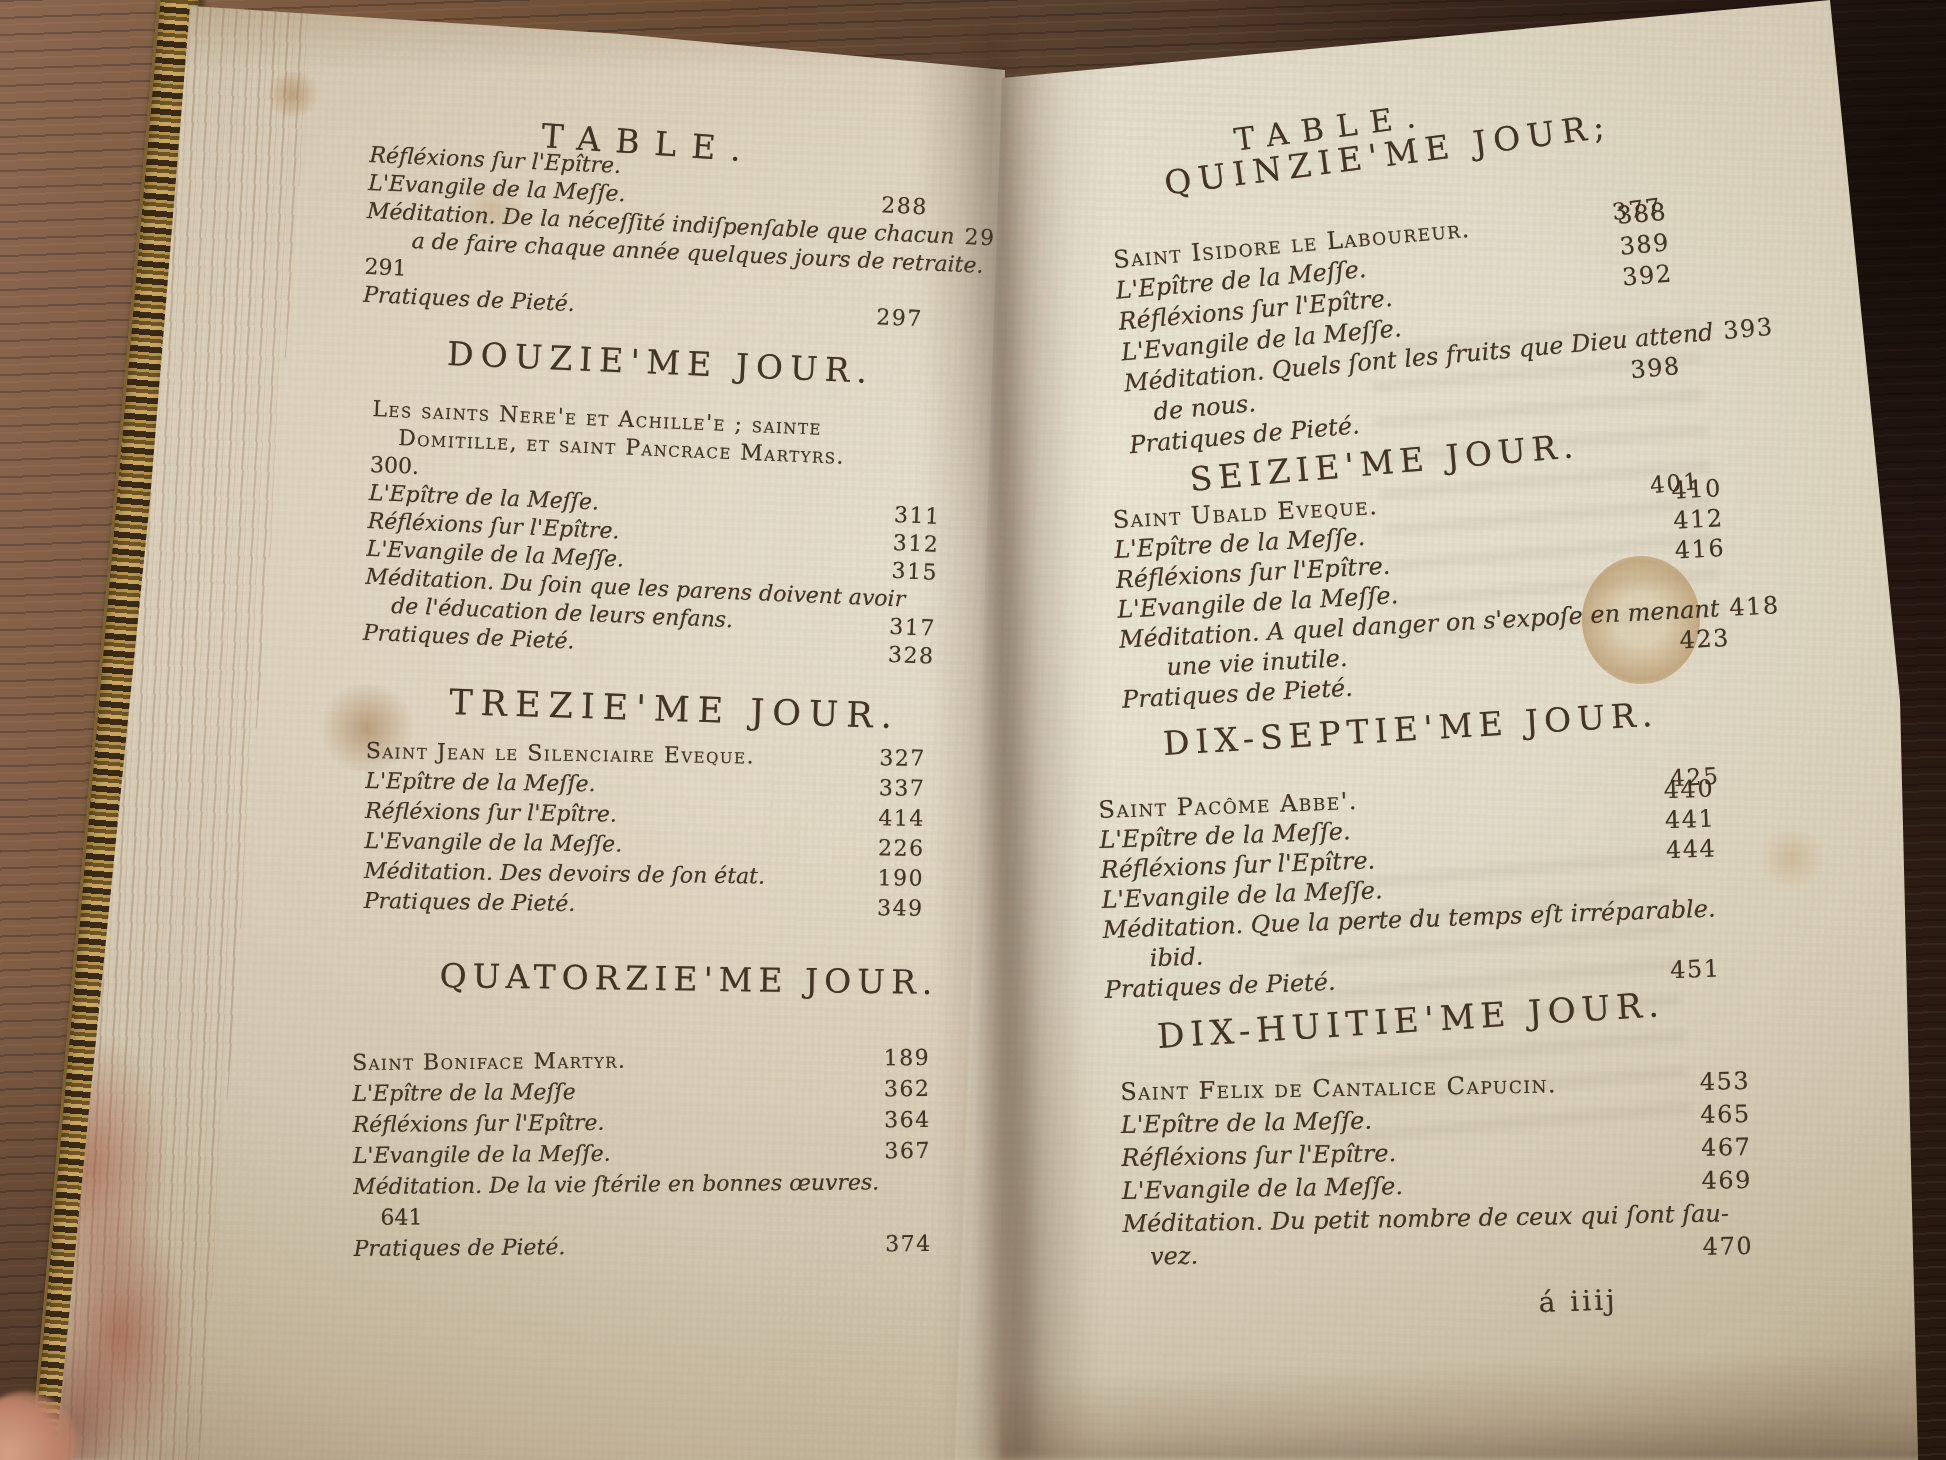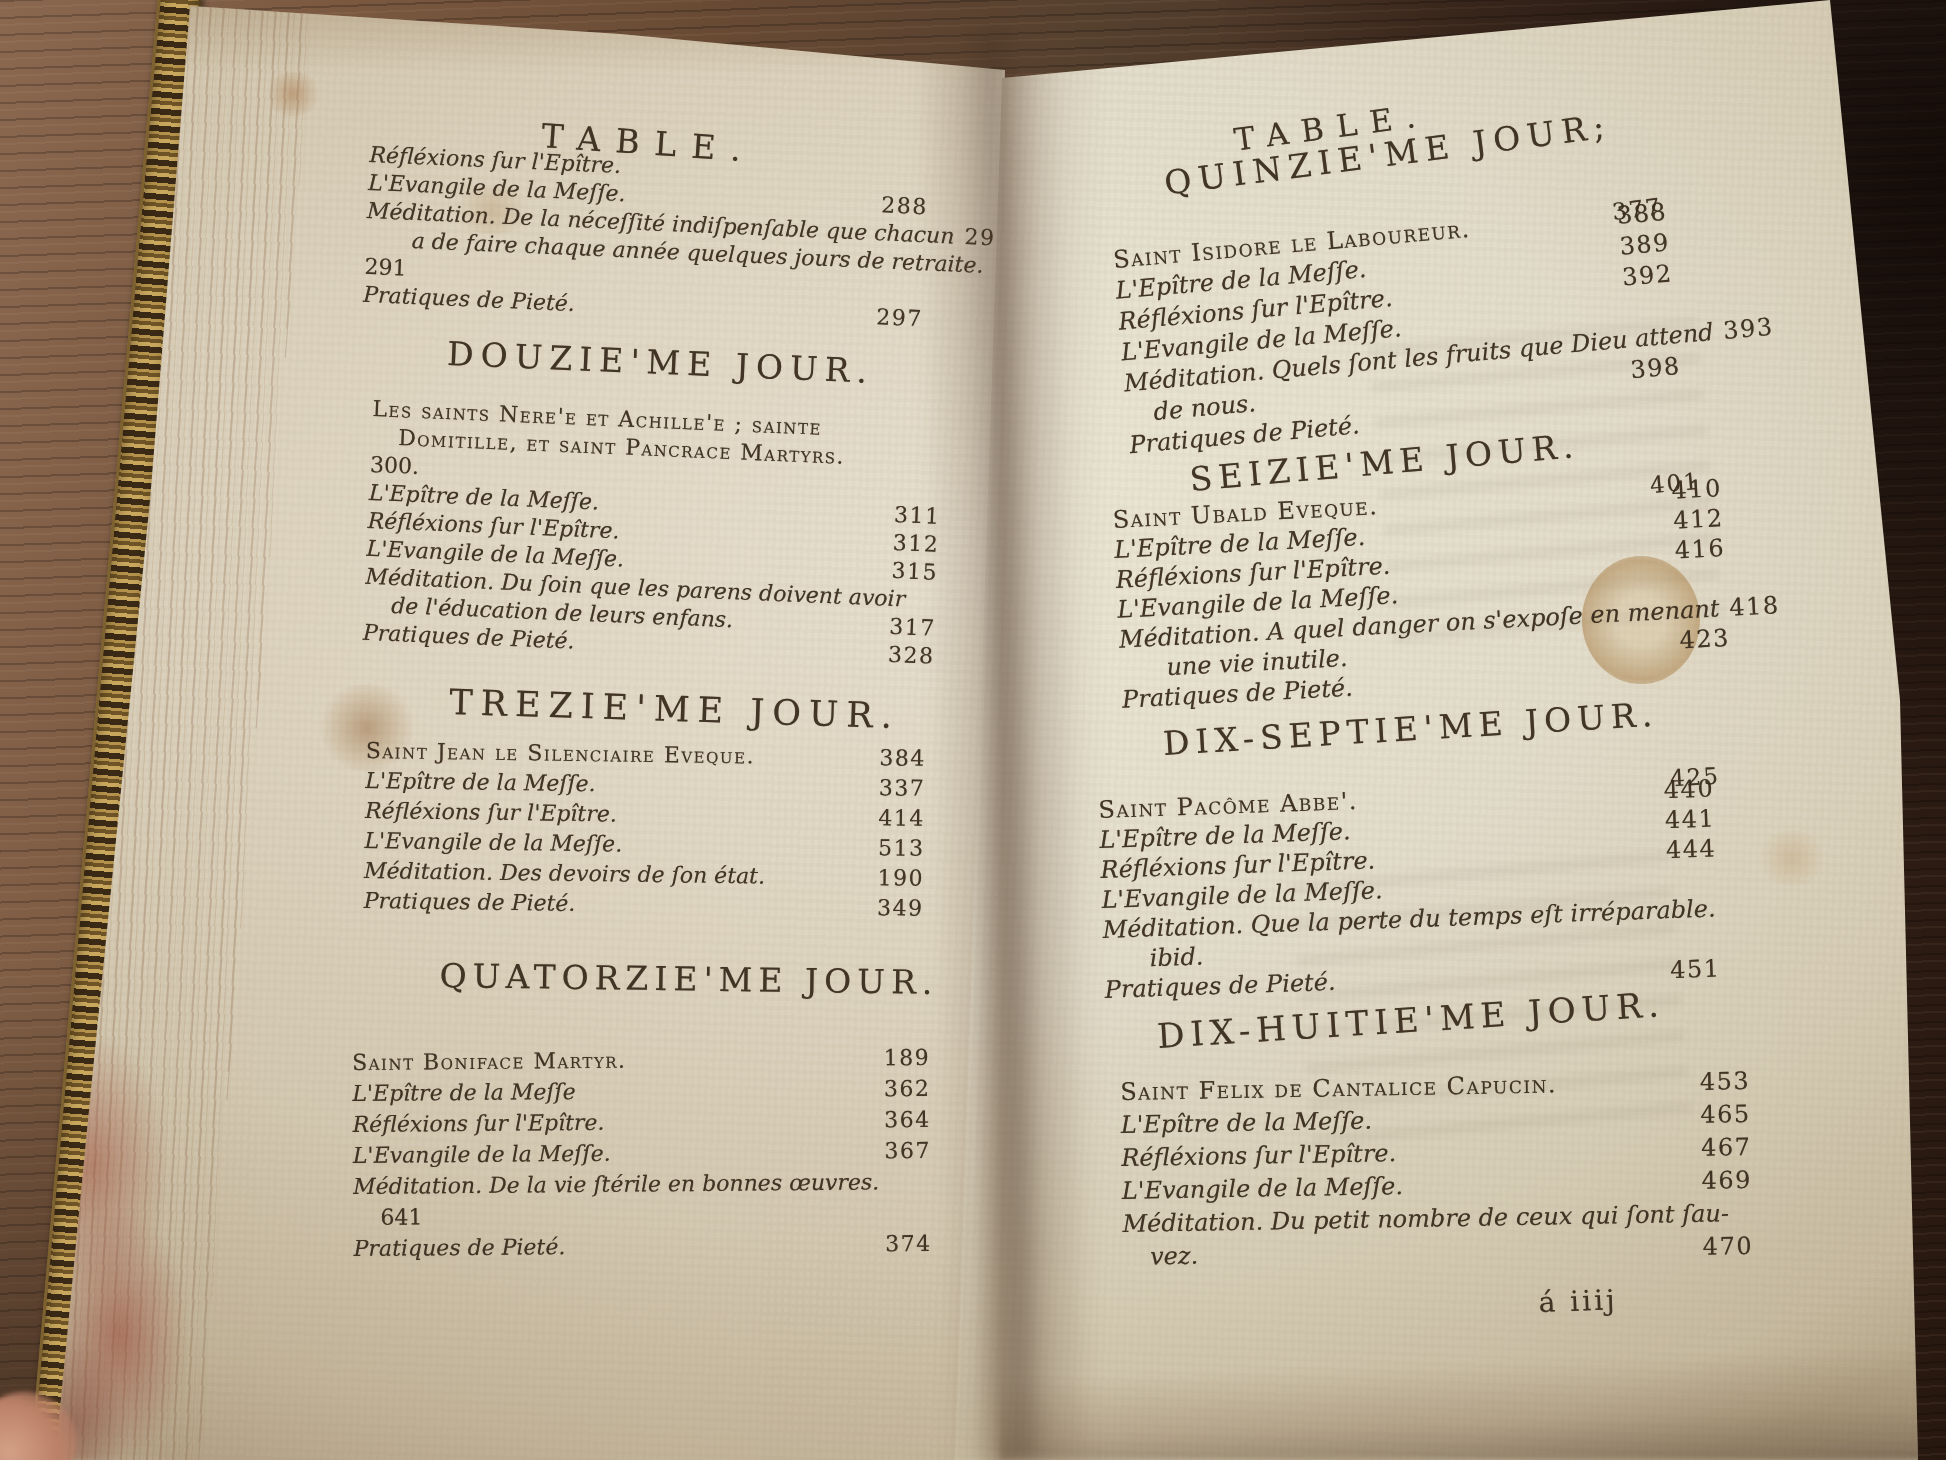--- a/index.html
+++ b/index.html
@@ -154,33 +154,33 @@
           <span class="t it">Pratiques de Pieté.</span>
           <span class="n">328</span>
         </div>
     </div>
 
     <div class="sec lp hdr" style="left:450px;top:682px;font-size:35px;letter-spacing:8px;transform:rotate(1.8deg);">TREZIE'ME JOUR.</div>
 
     <div class="sec lp lh30" style="left:366px;top:738px;width:560px;transform:rotate(0.8deg);">
       <div class="row">
           <span class="t sc">Saint Jean le Silenciaire Eveque.</span>
-          <span class="n">384</span>
+          <span class="n">327</span>
         </div>
       <div class="row">
           <span class="t it">L'Epître de la Meſſe.</span>
           <span class="n">337</span>
         </div>
       <div class="row">
           <span class="t it">Réfléxions ſur l'Epître.</span>
           <span class="n">414</span>
         </div>
       <div class="row">
           <span class="t it">L'Evangile de la Meſſe.</span>
-          <span class="n">513</span>
+          <span class="n">226</span>
         </div>
       <div class="row">
           <span class="t it">Méditation. Des devoirs de ſon état.</span>
           <span class="n">190</span>
         </div>
       <div class="row">
           <span class="t it">Pratiques de Pieté.</span>
           <span class="n">349</span>
         </div>
     </div>

